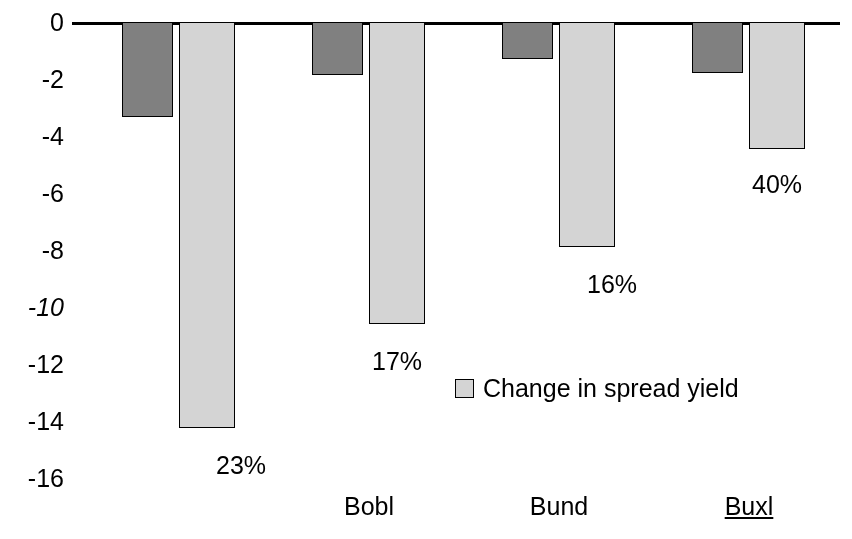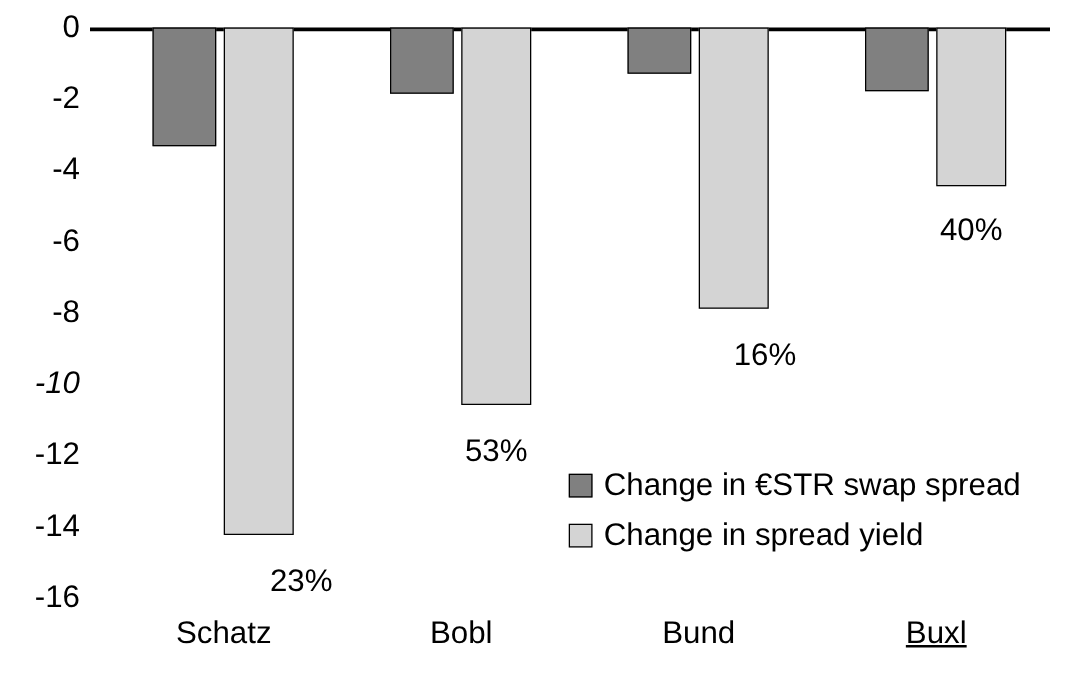--- a/index.html
+++ b/index.html
@@ -138,36 +138,31 @@
 
     <div class="bar spread" style="left: 430px; top: 0px; width: 51px; height: 37.05px; background: rgb(128, 128, 128);"></div>
     <div class="bar yield" style="left: 487px; top: 0px; width: 56px; height: 225.15px; background: rgb(212, 212, 212);"></div>
 
     <div class="bar spread" style="left: 620px; top: 0px; width: 51px; height: 51.3px; background: rgb(128, 128, 128);"></div>
     <div class="bar yield" style="left: 677px; top: 0px; width: 56px; height: 126.825px; background: rgb(212, 212, 212);"></div>
   </div>
 
   <div>
     <div class="dlabel" style="left:207px; top:451px;margin-left:34px;">23%</div>
-    <div class="dlabel" style="left:397px; top:347px;">53%</div>
+    <div class="dlabel" style="left:397px; top:347px;">17%</div>
     <div class="dlabel" style="left:587px; top:270px;margin-left:25px;">16%</div>
     <div class="dlabel" style="left:777px; top:170px;">40%</div>
   </div>
 
   <div class="legend">
-    <div class="legend-row">
-      <span class="legend-swatch spread" style="background: rgb(128, 128, 128);"></span>
-      <span class="legend-label">Change in €STR swap spread</span>
-    </div>
     <div class="legend-row">
       <span class="legend-swatch yield" style="background: rgb(212, 212, 212);"></span>
       <span class="legend-label">Change in spread yield</span>
     </div>
   </div>
 
   <div class="xlabels">
-    <div class="xlabel" style="left:107px;">Schatz</div>
     <div class="xlabel" style="left:297px;">Bobl</div>
     <div class="xlabel" style="left:487px;">Bund</div>
     <div class="xlabel" style="left:677px;text-decoration:underline;">Buxl</div>
   </div>
 
 </div>
 
 </body></html>

